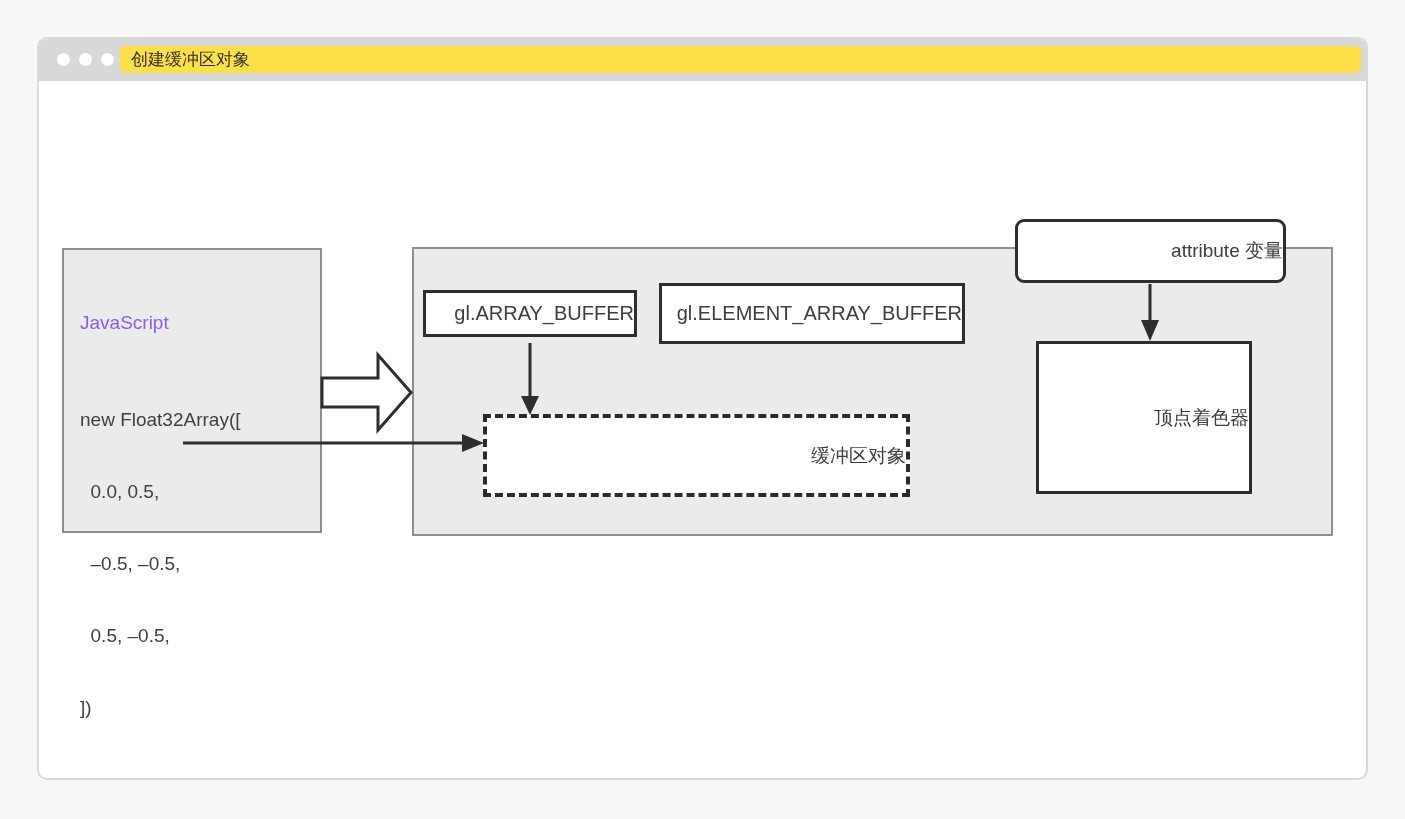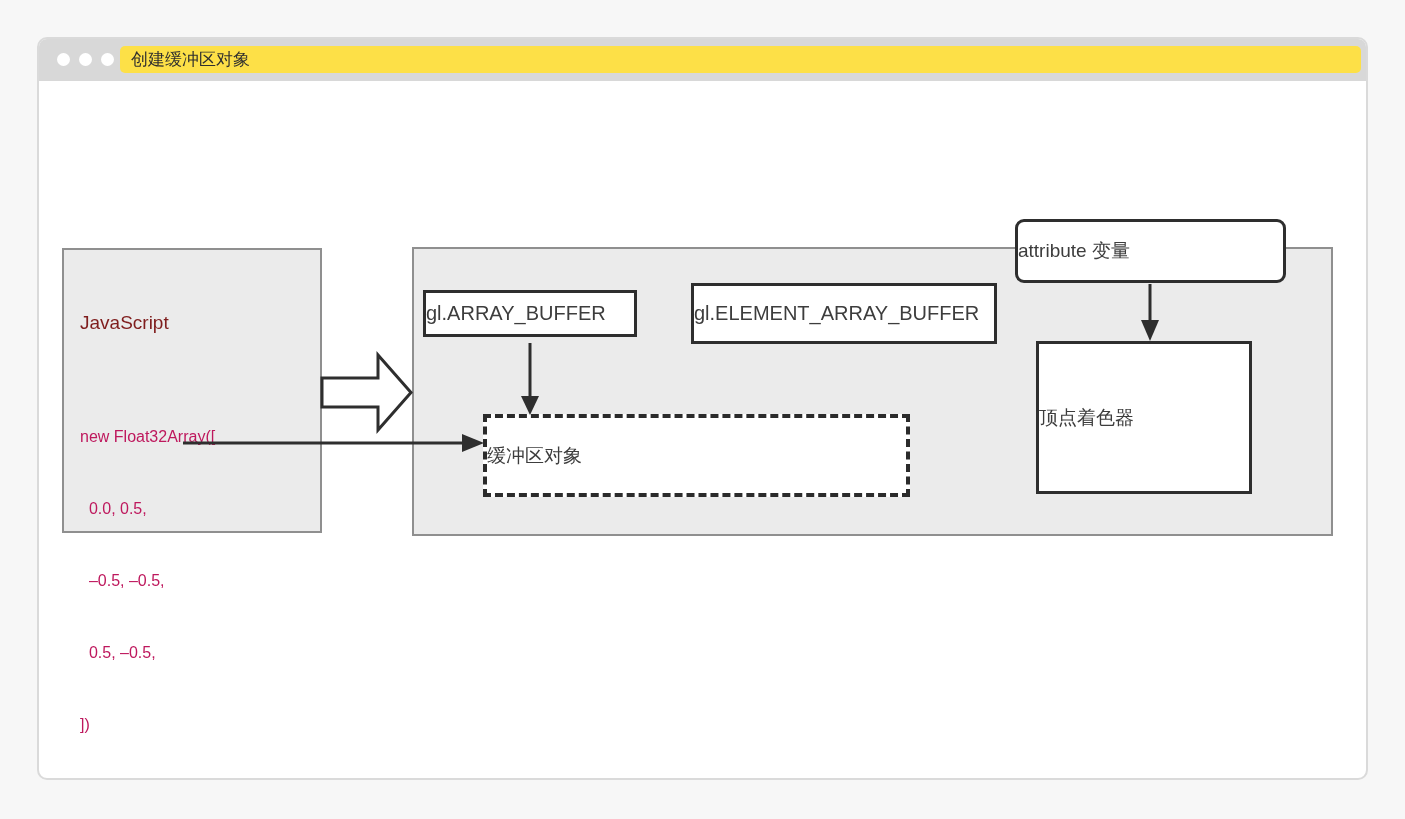--- a/index.html
+++ b/index.html
@@ -58,41 +58,41 @@
     position: absolute;
     background: #ebebeb;
     border: 2px solid #8f8f8f;
     box-sizing: border-box;
   }
   .js-panel  { left: 62px;  top: 248px; width: 260px; height: 285px; z-index: 1; }
   .gl-panel  { left: 412px; top: 247px; width: 921px; height: 289px; z-index: 1; }
 
   .js-label {
     position: absolute; left: 16px; top: 62px;
-    font-size: 19px; color: #7f1d1d;
+    font-size: 19px; color: #8b5cf6;
   }
   .js-code {
-    position: absolute; left: 16px; top: 127px;
-    font-size: 16px; line-height: 24px; color: #be185d;
+    position: absolute; left: 16px; top: 110px;
+    font-size: 19px; line-height: 24px; color: #404040;
     white-space: pre;
   }
 
   .whitebox {
     position: absolute;
     background: #ffffff;
     border: 3px solid #2e2e2e;
     box-sizing: border-box;
     display: flex;
     align-items: center;
-    justify-content: flex-start;
+    justify-content: flex-end;
     color: #3d3d3d;
     z-index: 2;
   }
   .array-buffer-box   { left: 423px; top: 283px; width: 214px; height: 47px; font-size: 20px; margin-top: 7px; }
-  .element-buffer-box { left: 659px; top: 283px; width: 306px; height: 61px; font-size: 20px; margin-left: 32px; }
+  .element-buffer-box { left: 659px; top: 283px; width: 306px; height: 61px; font-size: 20px; }
   .buffer-object-box  {
     left: 483px; top: 414px; width: 427px; height: 83px;
     border: 4px dashed #2b2b2b; font-size: 19px;
   }
   .attribute-box {
     left: 1015px; top: 219px; width: 271px; height: 64px;
     border-radius: 9px; font-size: 19px; z-index: 3;
   }
   .vertex-shader-box { left: 1036px; top: 341px; width: 216px; height: 153px; font-size: 19px; }
 

